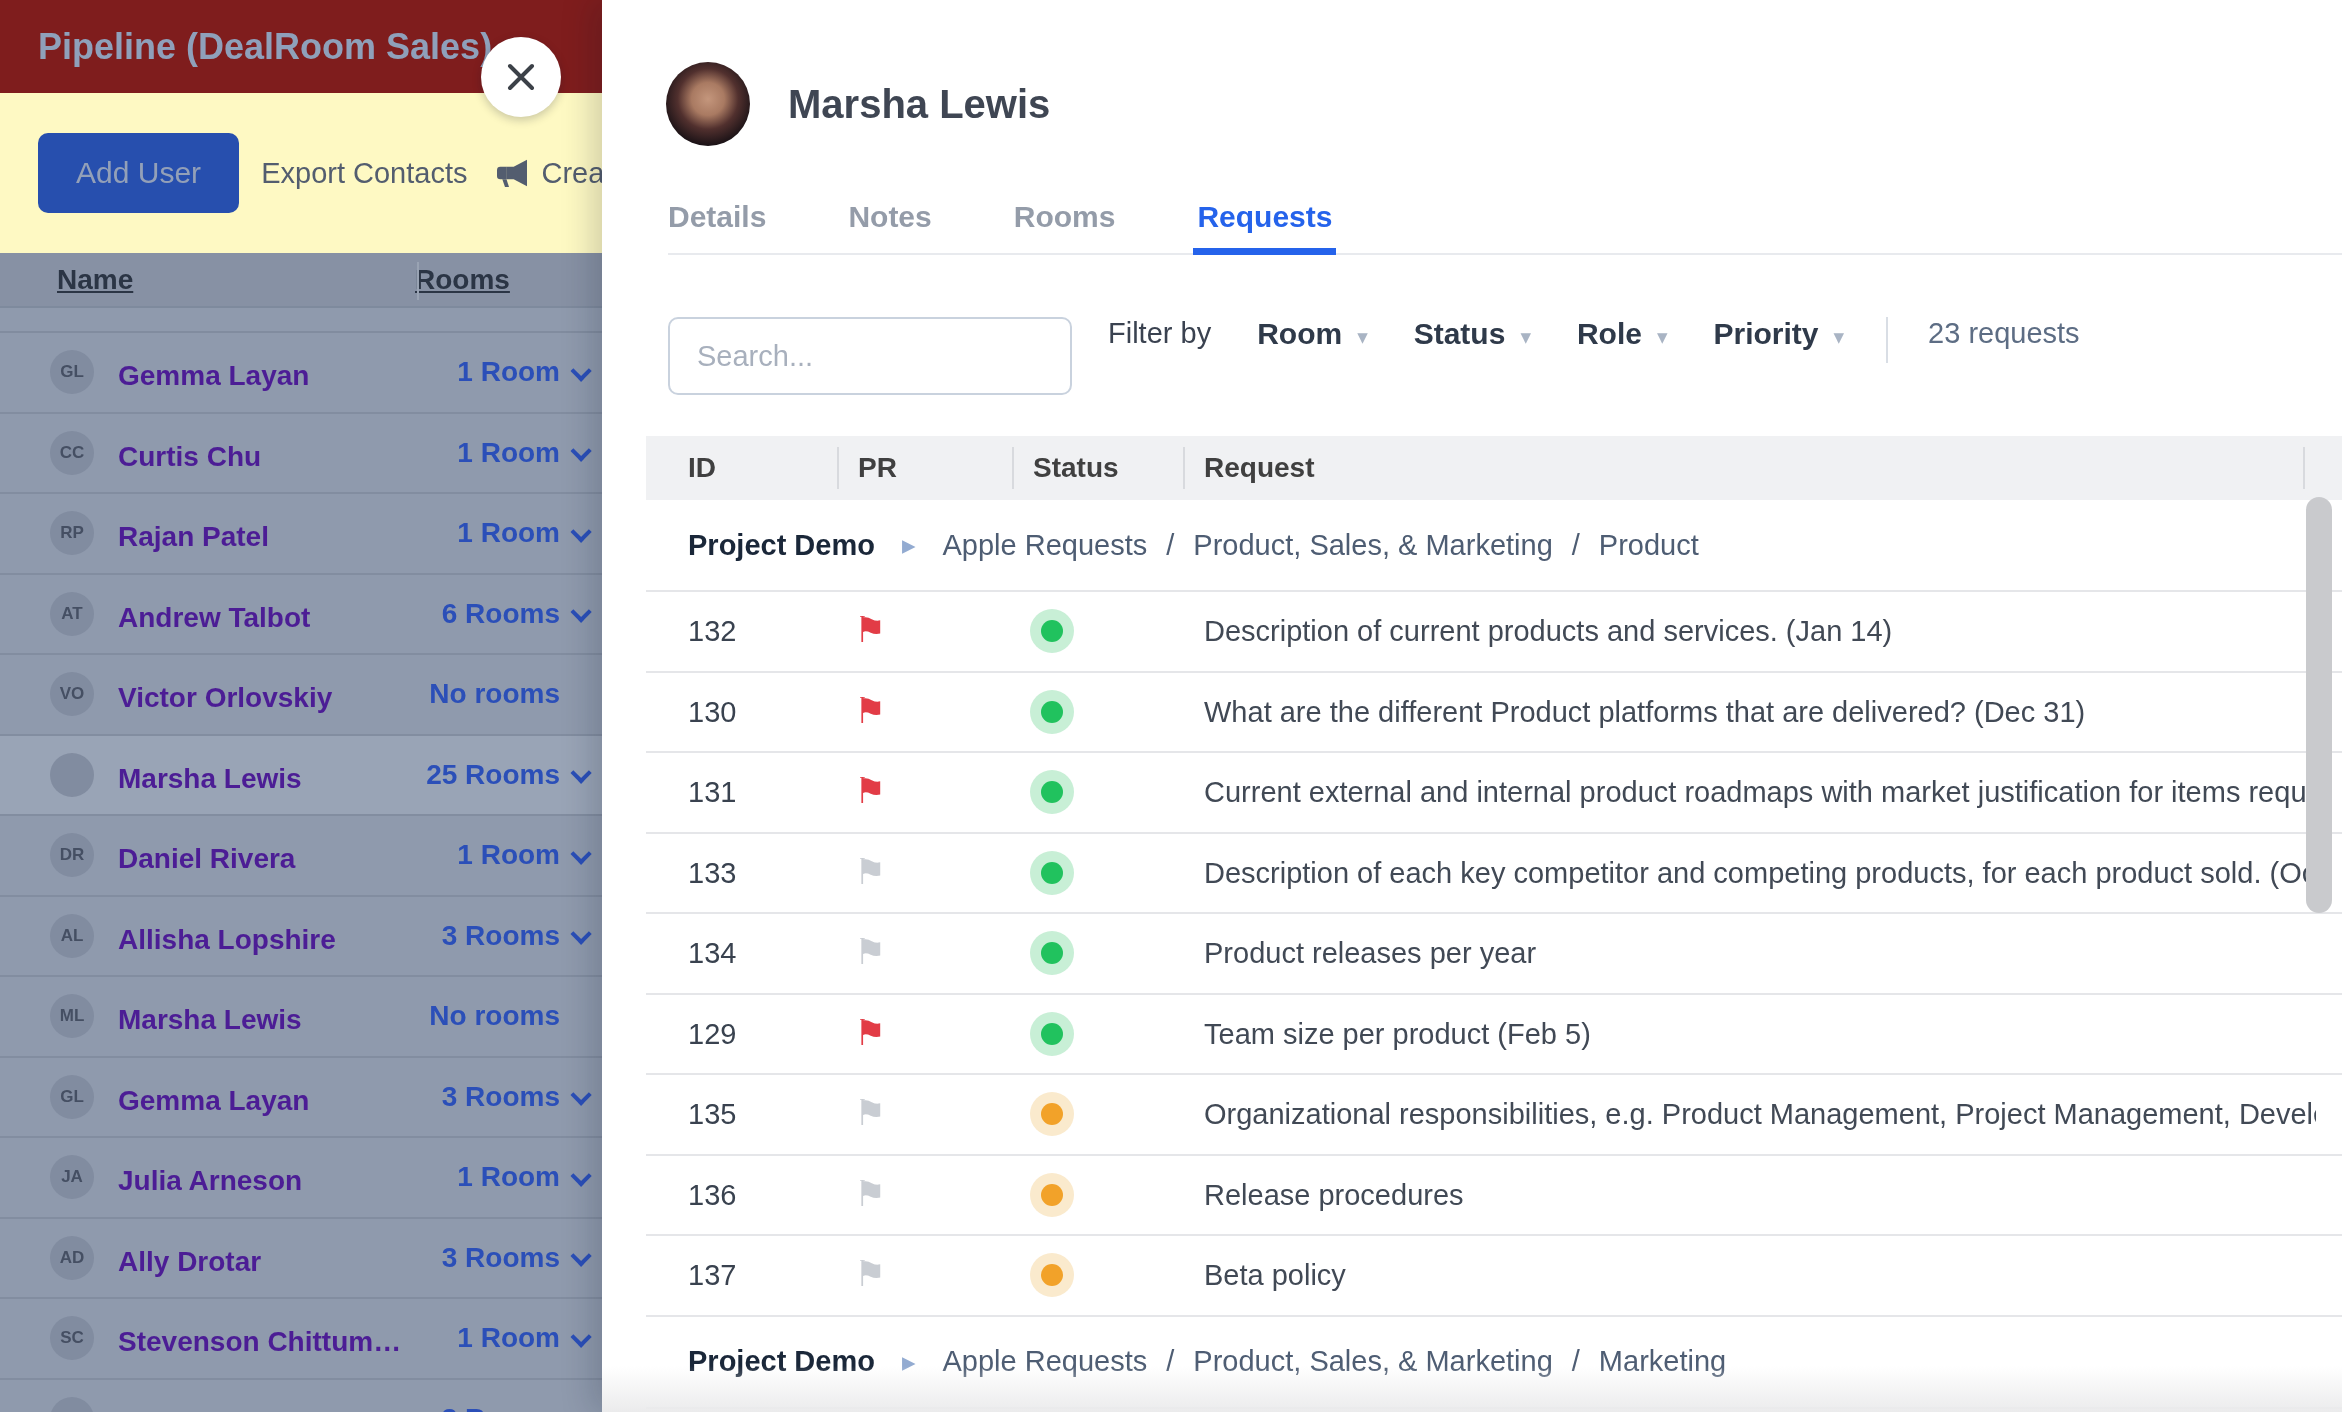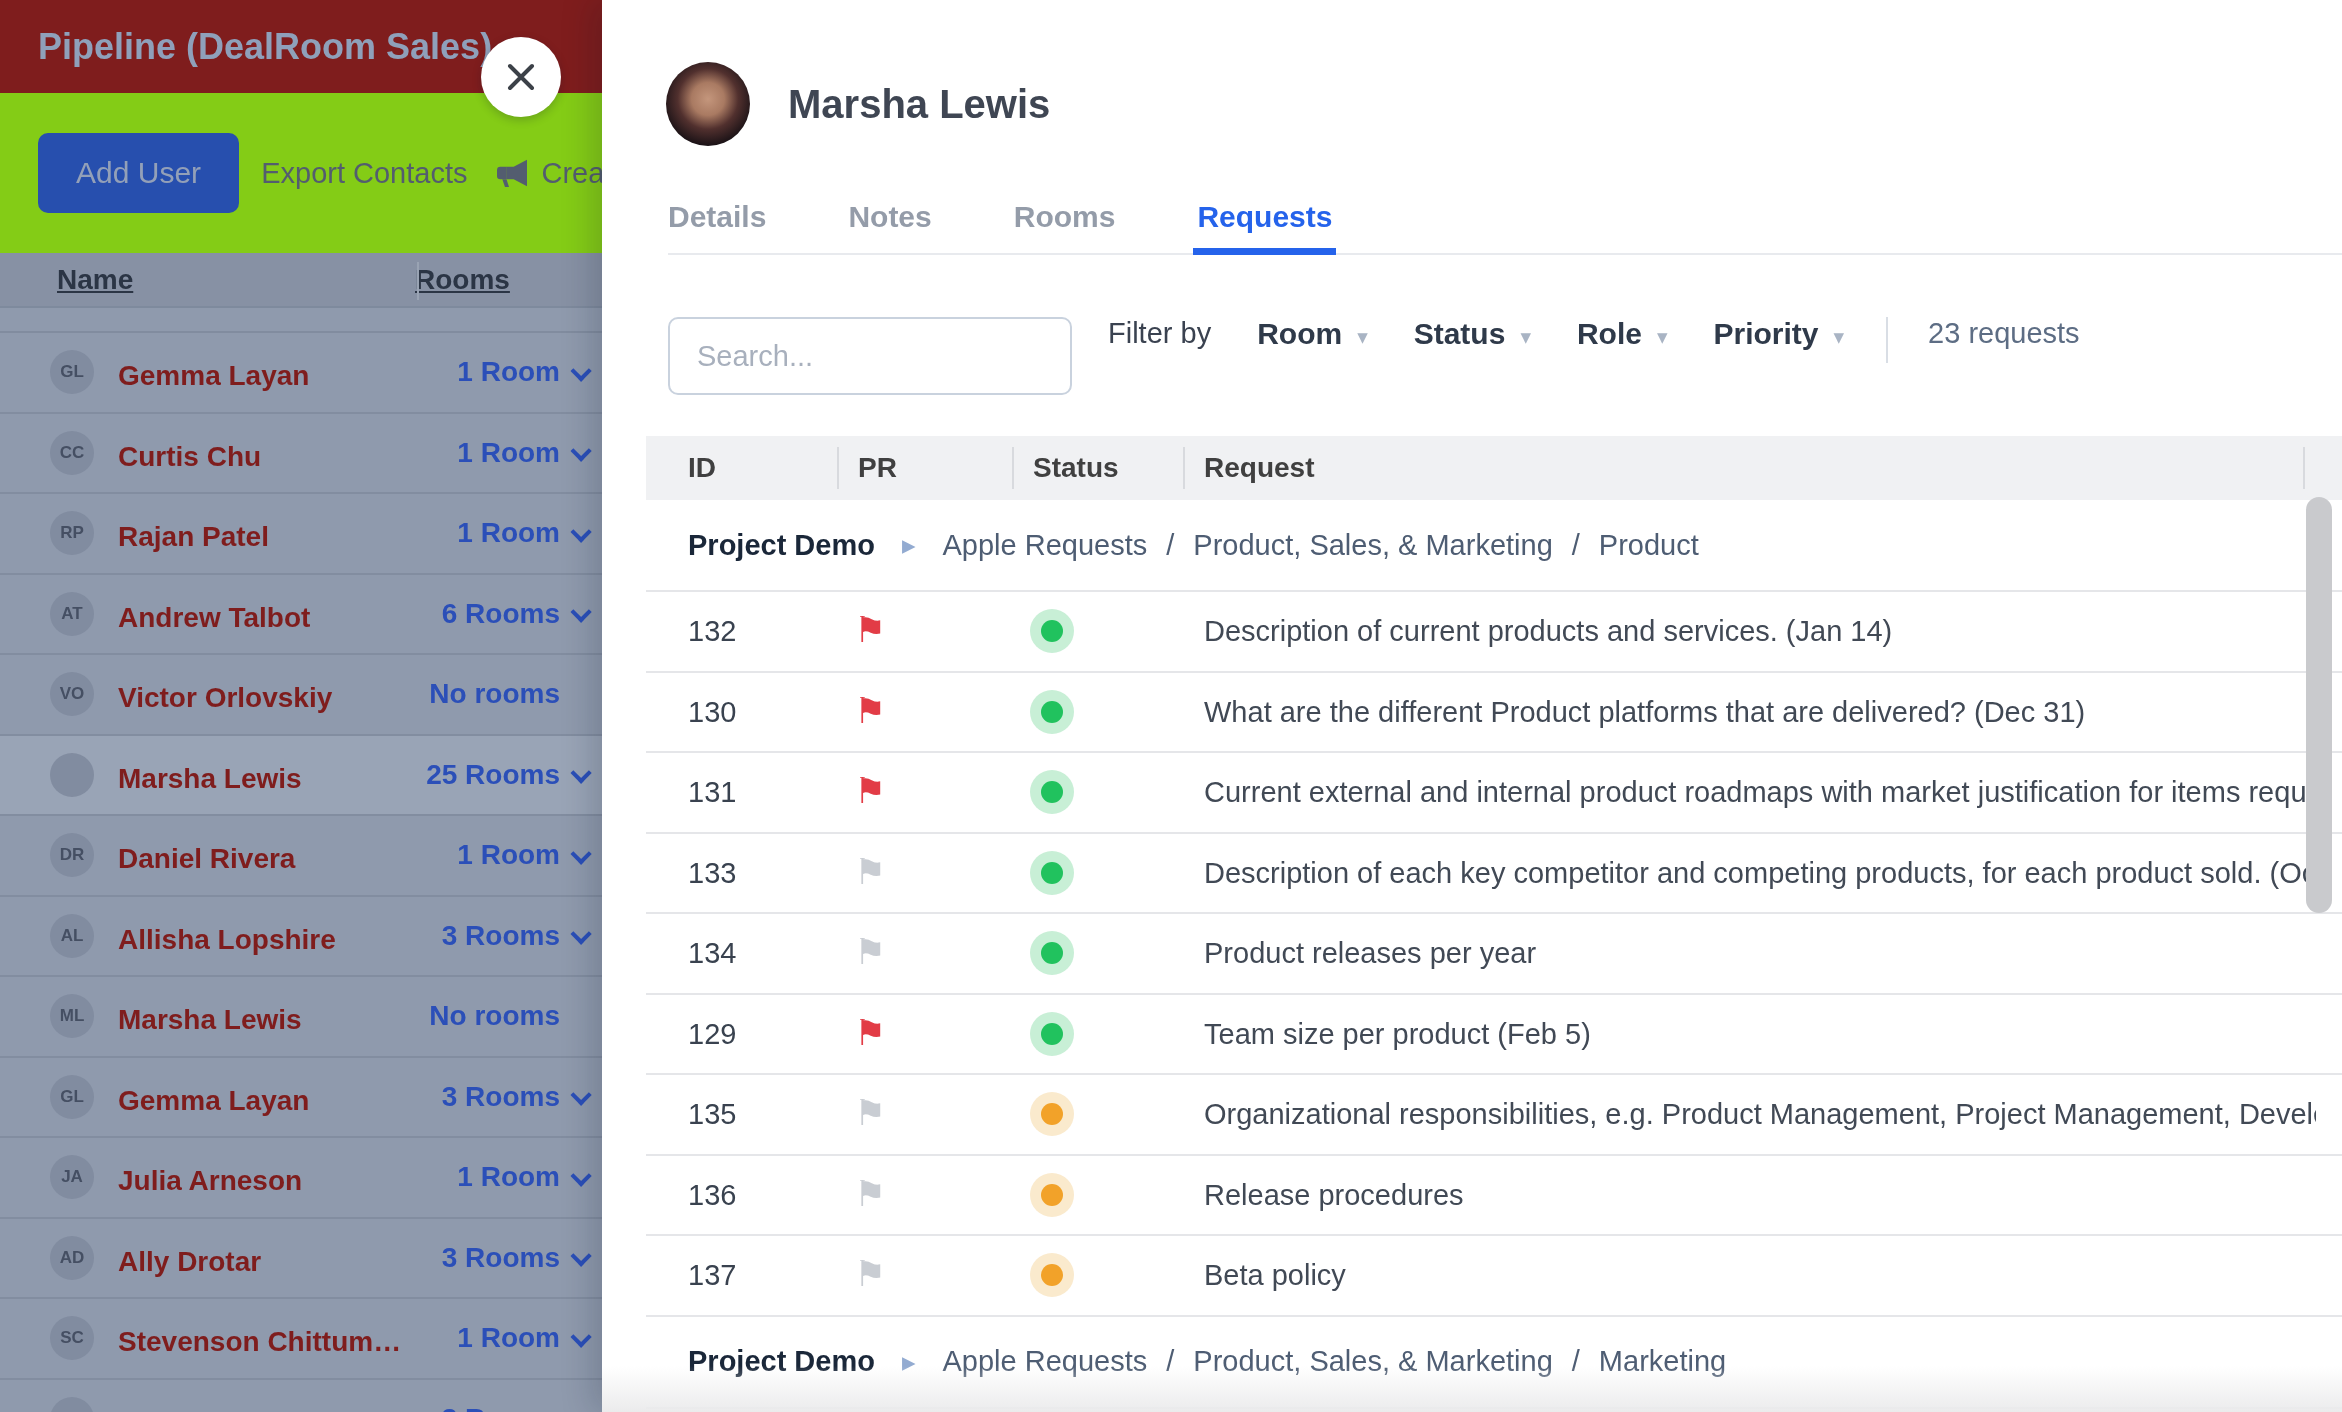--- a/index.html
+++ b/index.html
@@ -5,42 +5,42 @@
   * { margin:0; padding:0; box-sizing:border-box; }
   html,body { width:2342px; height:1412px; overflow:hidden;
     font-family:"Liberation Sans","DejaVu Sans",sans-serif; background:#fff; }
 
   
   .left-panel { position:absolute; left:0; top:0; width:602px; height:1412px;
     background:#8f9aad; overflow:hidden; }
   .lp-head { position:absolute; top:0; left:0; right:0; height:93px; background:#7f1d1d;
     display:flex; align-items:center; padding-left:38px; }
   .lp-title { font-size:36px; font-weight:700; color:#8fa0ba; white-space:nowrap; }
-  .lp-toolbar { position:absolute; top:93px; left:0; right:0; height:160px; background:#84cc16;
+  .lp-toolbar { position:absolute; top:93px; left:0; right:0; height:160px; background:#fef9c3;
     display:flex; align-items:center; padding-left:38px; white-space:nowrap; }
   .add-user-btn { width:209px; height:80px; background:#274fae; border:none; border-radius:10px;
     color:#93a0b8; font-size:30px; font-family:inherit; display:flex; align-items:center; justify-content:center; }
   .export-link { margin-left:22px; font-size:29px; color:#535d6f; }
   .mega-icon { margin-left:24px; width:40px; height:40px; flex:0 0 auto; }
   .create-link { margin-left:10px; font-size:29px; color:#535d6f; overflow:hidden; }
   .lp-cols { position:absolute; top:253px; left:0; right:0; height:55px; background:#8791a4;
     border-bottom:2px solid #7e8a9d; display:flex; align-items:center; padding-left:57px;
     font-size:28px; font-weight:700; color:#2b3545;text-decoration:underline; }
   .lp-cols .c-name { width:358px; }
   .lp-col-sep { position:absolute; left:417px; top:9px; width:2px; height:38px; background:#99a3b3; }
   .lp-sliver { position:absolute; top:308px; left:0; right:0; height:25px; background:#8f9aad;
     border-bottom:2px solid #818c9f; }
   .lp-rows { position:absolute; top:333px; left:0; right:0; bottom:0; }
   .lrow { height:80.5px; display:flex; align-items:center; padding-left:50px;
     border-bottom:2px solid #828da0; position:relative; background:#8f9aad; }
   .lrow.selected { background:#99a4b6; }
   .avatar-i { width:44px; height:44px; border-radius:50%; background:#818ca0; color:#454f63;
     font-size:17px; font-weight:700; display:flex; align-items:center; justify-content:center; flex:0 0 auto; }
   .avatar-photo { background:radial-gradient(circle at 50% 42%, #a87f68 0%, #8a6click 0%, #8a6350 26%, #43282a 46%, #161118 72%); }
-  .lname { margin-left:24px; font-size:28px; font-weight:700; color:#7f1d1d; white-space:nowrap;margin-top:8px; }
+  .lname { margin-left:24px; font-size:28px; font-weight:700; color:#4c1d95; white-space:nowrap;margin-top:8px; }
   .rooms-link { position:absolute; right:12px; display:flex; align-items:center; gap:15px;
     font-size:28px; font-weight:700; color:#2b4fb8; }
   .vchev { width:15px; height:15px; border-left:4px solid #2b4fb8; border-bottom:4px solid #2b4fb8;
     transform:rotate(-45deg) translateY(-2px); flex:0 0 auto; }
   .vchev.ghost { visibility:hidden; }
   .close-btn { position:absolute; left:481px; top:37px; width:80px; height:80px; border-radius:50%;
     background:#ffffff; z-index:40; border:none; display:flex; align-items:center; justify-content:center;
     box-shadow:0 3px 10px rgba(10,20,40,.22); }
 
   

